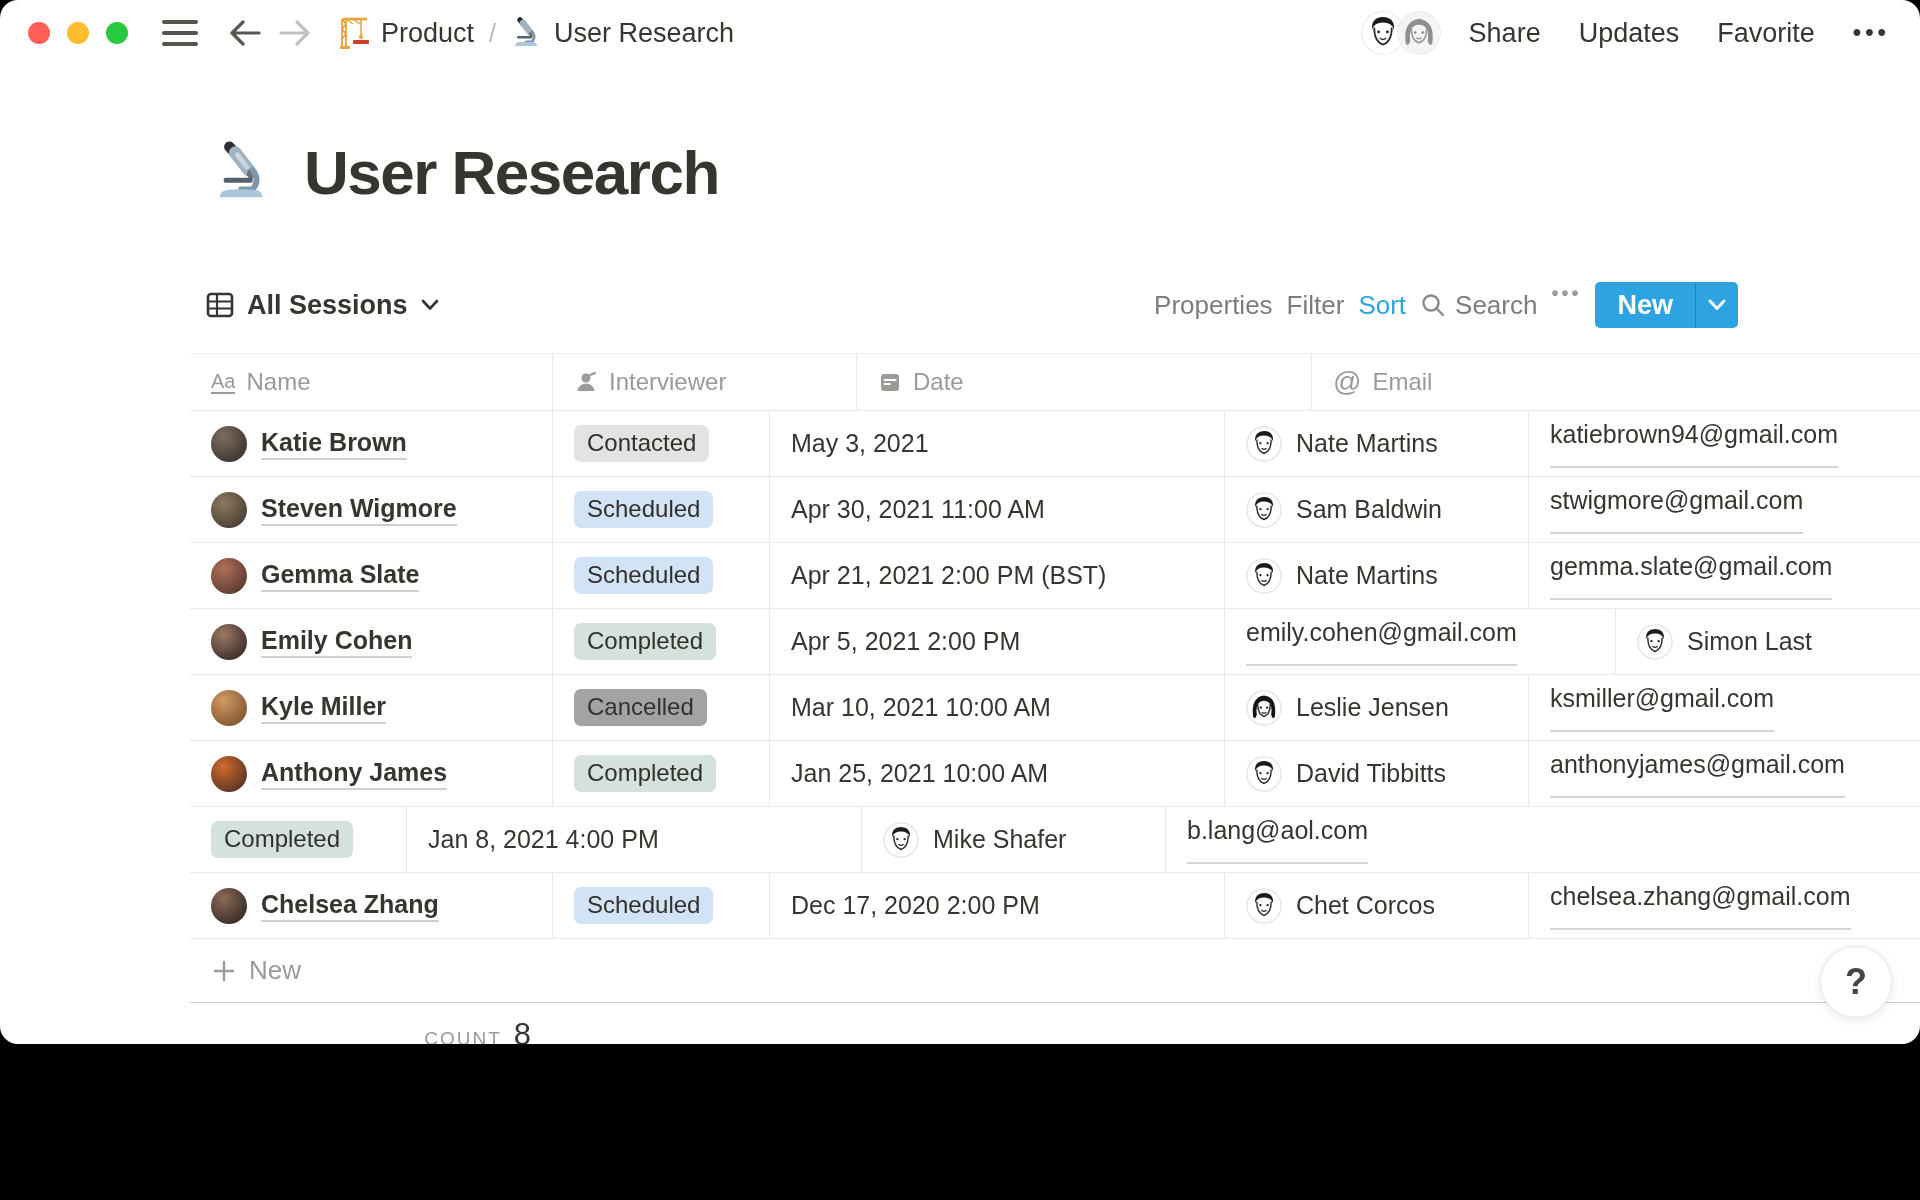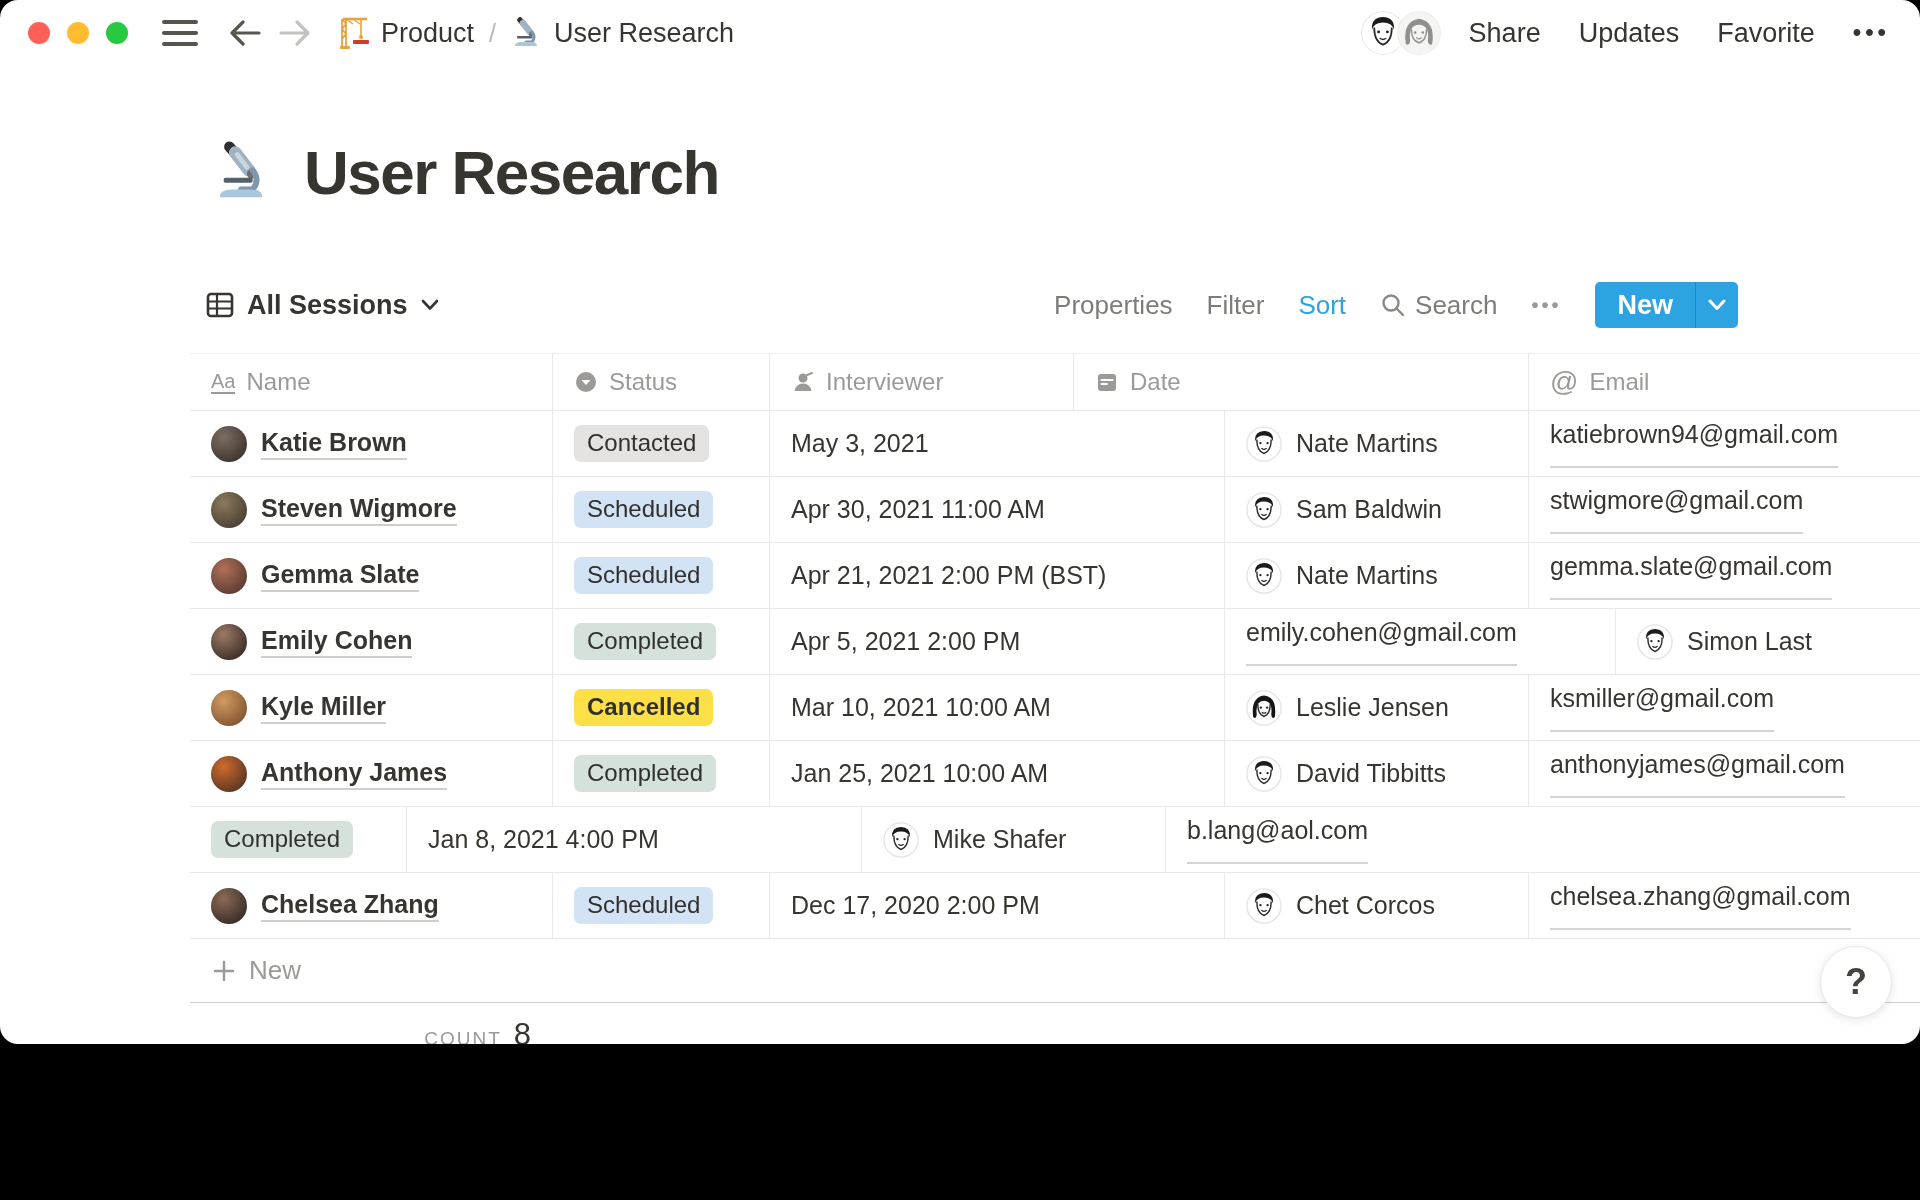--- a/index.html
+++ b/index.html
@@ -25,21 +25,21 @@
   .dots { color:#37352F; font-size:24px; letter-spacing:4px; font-weight:700; cursor:pointer; }
 
   
   .title-row { margin:70px 0 0 212px; display:flex; align-items:center; gap:30px; height:72px; }
   .title-row h1 { font-size:62px; font-weight:700; letter-spacing:-1.5px; color:#37352F; }
 
   
   .toolbar { margin:73px 182px 0 190px; display:flex; align-items:center; justify-content:space-between; height:48px; }
   .view-switcher { display:flex; align-items:center; gap:13px; cursor:pointer; padding-left:16px; }
   .view-switcher .label { font-size:27px; font-weight:700; color:#37352F; }
-  .toolbar-right { display:flex; align-items:center; gap:34px; }
+  .toolbar-right { display:flex; gap:14px; }
   .tb-item { font-size:26px; color:#7D7C78; cursor:pointer; display:flex; align-items:center; gap:9px; }
   .tb-item.active { color:#2EA3E2; }
   .tb-dots { color:#9B9A97; font-size:20px; letter-spacing:3px; font-weight:700; cursor:pointer; }
   .new-btn { display:flex; align-items:stretch; height:46px; border-radius:5px; overflow:hidden; background:#2EA3E2; cursor:pointer; }
   .new-btn .nb-label { display:flex; align-items:center; padding:0 22px; color:#fff; font-size:27px; font-weight:700; }
   .new-btn .nb-split { width:1px; background:rgba(0,0,0,0.18); }
   .new-btn .nb-caret { display:flex; align-items:center; justify-content:center; width:42px; }
 
   
   .table { margin:24px 0 0 190px; width:1730px; }
@@ -209,29 +209,20 @@
       </div>
     </div>
   </div>
 
   <div class="table">
     <div class="t-head">
       <div class="cell c-name">
         <span class="hdr-aa">Aa</span>
         <span>Name</span>
       </div>
-      <div class="cell c-status">
-        <span>
-          <svg width="24" height="24" viewBox="0 0 24 24">
-              <circle cx="12" cy="12" r="10" fill="#9B9A97"></circle>
-              <path d="M7.5 10 L12 15 L16.5 10 Z" fill="#fff"></path>
-            </svg>
-        </span>
-        <span>Status</span>
-      </div>
       <div class="cell c-int">
         <span>
           <svg width="24" height="24" viewBox="0 0 24 24">
               <circle cx="12" cy="8" r="4.5" fill="#9B9A97"></circle>
               <path d="M3.5 21 Q5 13.5 12 13.5 Q19 13.5 20.5 21 Z" fill="#9B9A97"></path>
               <path d="M16 5 L21 3" stroke="#9B9A97" stroke-width="2" stroke-linecap="round"></path>
             </svg>
         </span>
         <span>Interviewer</span>
       </div>
@@ -370,21 +361,21 @@
           <span>Simon Last</span>
         </div>
       </div>
 
       <div class="t-row">
         <div class="cell c-name">
           <span class="row-avatar" style="background: radial-gradient(circle at 35% 30%, rgb(210, 154, 98), rgb(110, 69, 38));"></span>
           <span class="name-link">Kyle Miller</span>
         </div>
         <div class="cell c-status">
-          <span class="pill" style="background: #fde047; font-weight: bold;">Cancelled</span>
+          <span class="pill" style="background: #a3a3a3;">Cancelled</span>
         </div>
         <div class="cell c-date">
           <span>Mar 10, 2021 10:00 AM</span>
         </div>
         <div class="cell c-int">
 
           <span class="sketch-av face-f">
             <svg width="36" height="36" viewBox="0 0 40 40">
                 <circle cx="20" cy="20" r="19" fill="#fff" stroke="#E4E4E2" stroke-width="1.5"></circle>
                 <path d="M8 30 Q5 8 20 6 Q35 8 32 30 Q29 33 28 27 Q30 12.5 20 12 Q10 12.5 12 27 Q11 33 8 30 Z" fill="#151515"></path>

